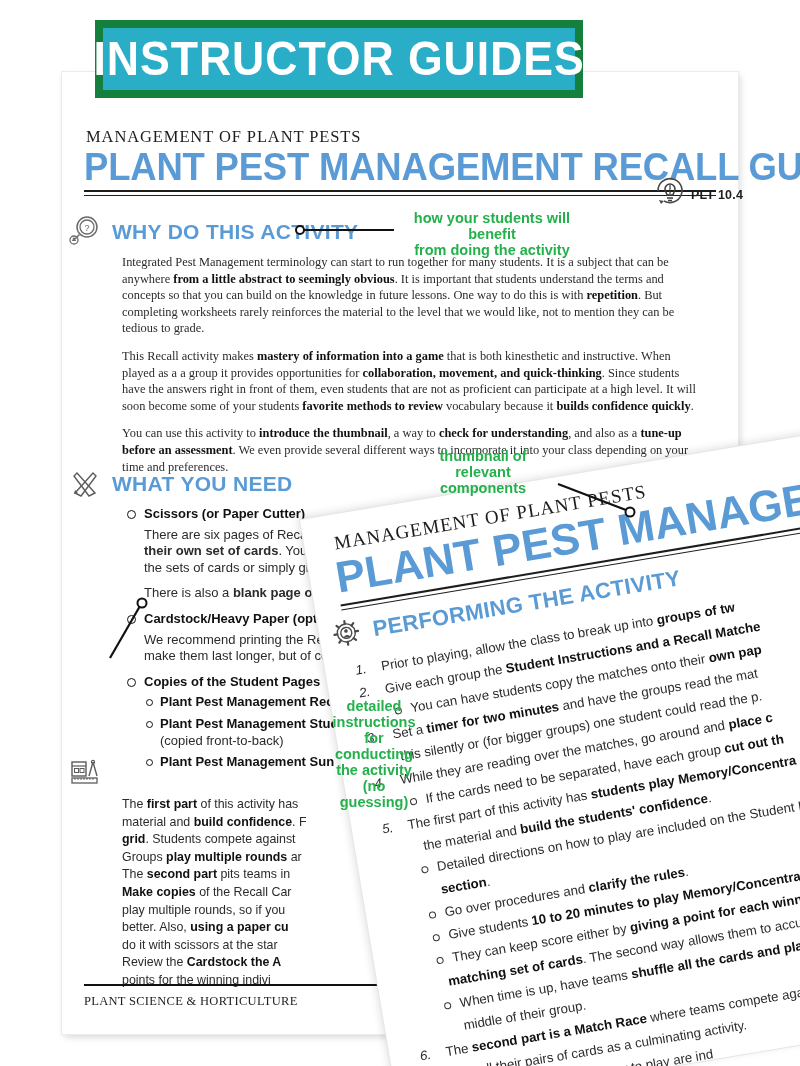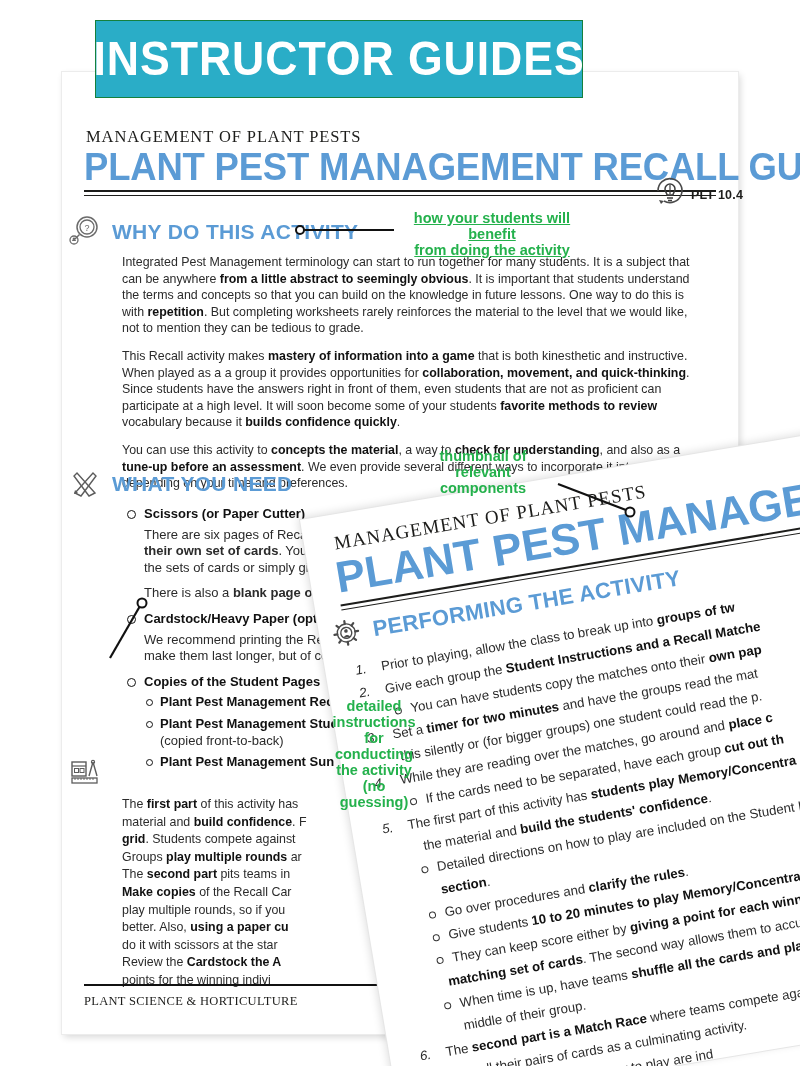--- a/index.html
+++ b/index.html
@@ -16,21 +16,21 @@
   .page1{
     position:absolute;left:62px;top:72px;width:676px;height:962px;
     background:#fff;
     box-shadow:0 0 0 1px #ececec, 2px 3px 7px rgba(0,0,0,.16);
     z-index:5;
   }
 
   
   .banner-wrap{
     position:absolute;left:95px;top:20px;width:488px;height:78px;
-    background:#2aadc7;border:1px solid #15803d;box-sizing:border-box;
+    background:#2aadc7;border:8px solid #15803d;box-sizing:border-box;
     z-index:9;
     display:flex;align-items:center;justify-content:center;
   }
   .banner-text{
     color:#fff;font-weight:bold;font-size:48px;letter-spacing:1px;
     font-family:"Liberation Sans Narrow","Liberation Sans",sans-serif;
     transform:scaleX(.93);white-space:nowrap;line-height:1;
   }
 
   
@@ -63,21 +63,21 @@
     position:absolute;left:44px;top:6px;
     font-family:"Liberation Sans Narrow","Liberation Sans",sans-serif;
     font-weight:bold;font-size:21px;color:#5b9bd5;letter-spacing:.3px;white-space:nowrap;
   }
 
   
   .body-col{
     position:absolute;font-size:12.4px;line-height:16.6px;color:#2b2b2b;
     font-family:"Liberation Sans", sans-serif;
   }
-  .body-col p{margin:0 0 11px 0;}
+  .body-col p{margin:0 0 11px 0;font-family:Liberation Serif, serif;}
   .body-col b{color:#111;}
 
   
   .bul{position:absolute;font-size:13px;line-height:16.6px;color:#2b2b2b;}
   .bul .lv1{position:relative;padding-left:22px;margin-bottom:4px;font-weight:bold;color:#111;}
   .bul .lv1::before{
     content:"";position:absolute;left:5px;top:4px;width:7px;height:7px;
     border:1.6px solid #111;border-radius:50%;
   }
   .bul .txt{padding-left:22px;margin-bottom:9px;}
@@ -200,21 +200,21 @@
           <path d="M4 27 a2 2 0 0 1 4 0z" fill="#6b6b6b"></path>
           <circle cx="6" cy="24.6" r="1.2" fill="#6b6b6b"></circle>
         </svg>
       </span>
       <span class="htxt">WHY DO THIS ACTIVITY</span>
     </div>
 
     <div class="body-col" style="left:60px;top:182px;width:574px;">
       <p><span>Integrated Pest Management terminology can start to run together for many students. It is a subject that can be anywhere </span><b>from a little abstract to seemingly obvious</b><span>. It is important that students understand the terms and concepts so that you can build on the knowledge in future lessons. One way to do this is with </span><b>repetition</b><span>. But completing worksheets rarely reinforces the material to the level that we would like, not to mention they can be tedious to grade.</span></p>
       <p><span>This Recall activity makes </span><b>mastery of information into a game</b><span> that is both kinesthetic and instructive. When played as a a group it provides opportunities for </span><b>collaboration, movement, and quick-thinking</b><span>. Since students have the answers right in front of them, even students that are not as proficient can participate at a high level. It will soon become some of your students </span><b>favorite methods to review</b><span> vocabulary because it </span><b>builds confidence quickly</b><span>.</span></p>
-      <p><span>You can use this activity to </span><b>concepts the material</b><span>, a way to </span><b>check for understanding</b><span>, and also as a </span><b>tune-up before an assessment</b><span>. We even provide several different ways to incorporate it into your class depending on your time and preferences.</span></p>
+      <p><span>You can use this activity to </span><b>introduce the thumbnail</b><span>, a way to </span><b>check for understanding</b><span>, and also as a </span><b>tune-up before an assessment</b><span>. We even provide several different ways to incorporate it into your class depending on your time and preferences.</span></p>
     </div>
 
     <div class="sec" style="left:6px;top:394px;width:340px;height:36px;">
       <span class="icon">
         <svg width="34" height="34" viewBox="0 0 34 34">
           <g stroke="#5c5c5c" stroke-width="1.4" fill="none">
             <path d="M7 27 L25 7 l3 3 L13 30z"></path>
             <path d="M27 27 L9 7 l-3 3 L21 30z"></path>
           </g>
           <path d="M6 28 l1 -4 l3 3z" fill="#5c5c5c"></path>
@@ -343,21 +343,21 @@
     <div class="trule"></div>
     <div class="grid">
       <div class="cell c-rail">
           <span>plant pest</span>
         </div>
       <div class="cell c-term">action thresholds</div>
       <div class="cell c-def">pest populations reach certain levels that trigger pest control measures</div>
     </div>
   </div>
 
-  <div class="anno" style="left:392px;top:210px;width:200px;text-decoration:underline;">
+  <div class="anno" style="left:392px;top:210px;width:200px;">
     <div>how your students will benefit</div>
     <div>from doing the activity</div>
   </div>
   <svg class="leader" style="left:294px;top:215px;" width="110" height="30">
     <circle cx="6" cy="15" r="4" fill="#fff" stroke="#111" stroke-width="2"></circle>
     <line x1="10" y1="15" x2="100" y2="15" stroke="#111" stroke-width="2.2"></line>
   </svg>
 
   <div class="anno" style="left:408px;top:448px;width:150px;">
     <div>thumbnail of</div>

